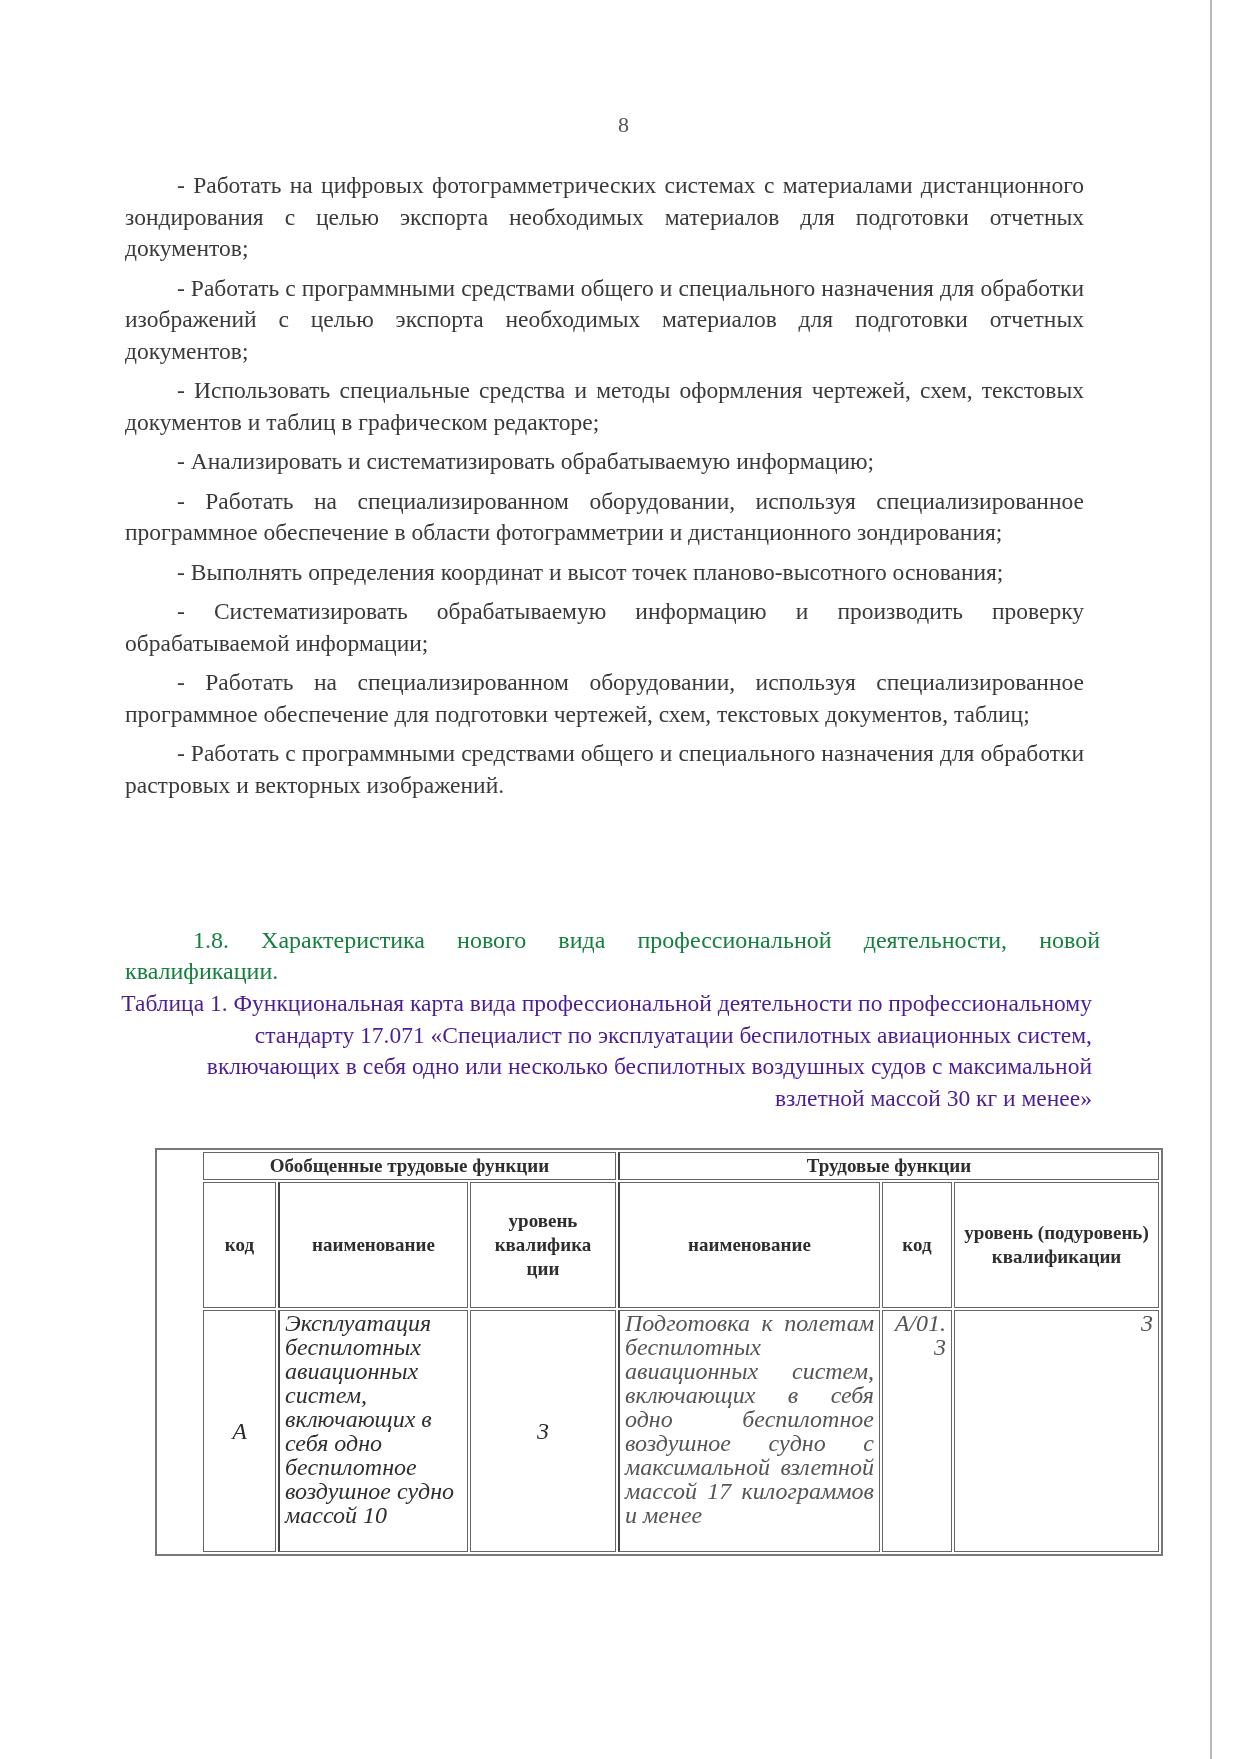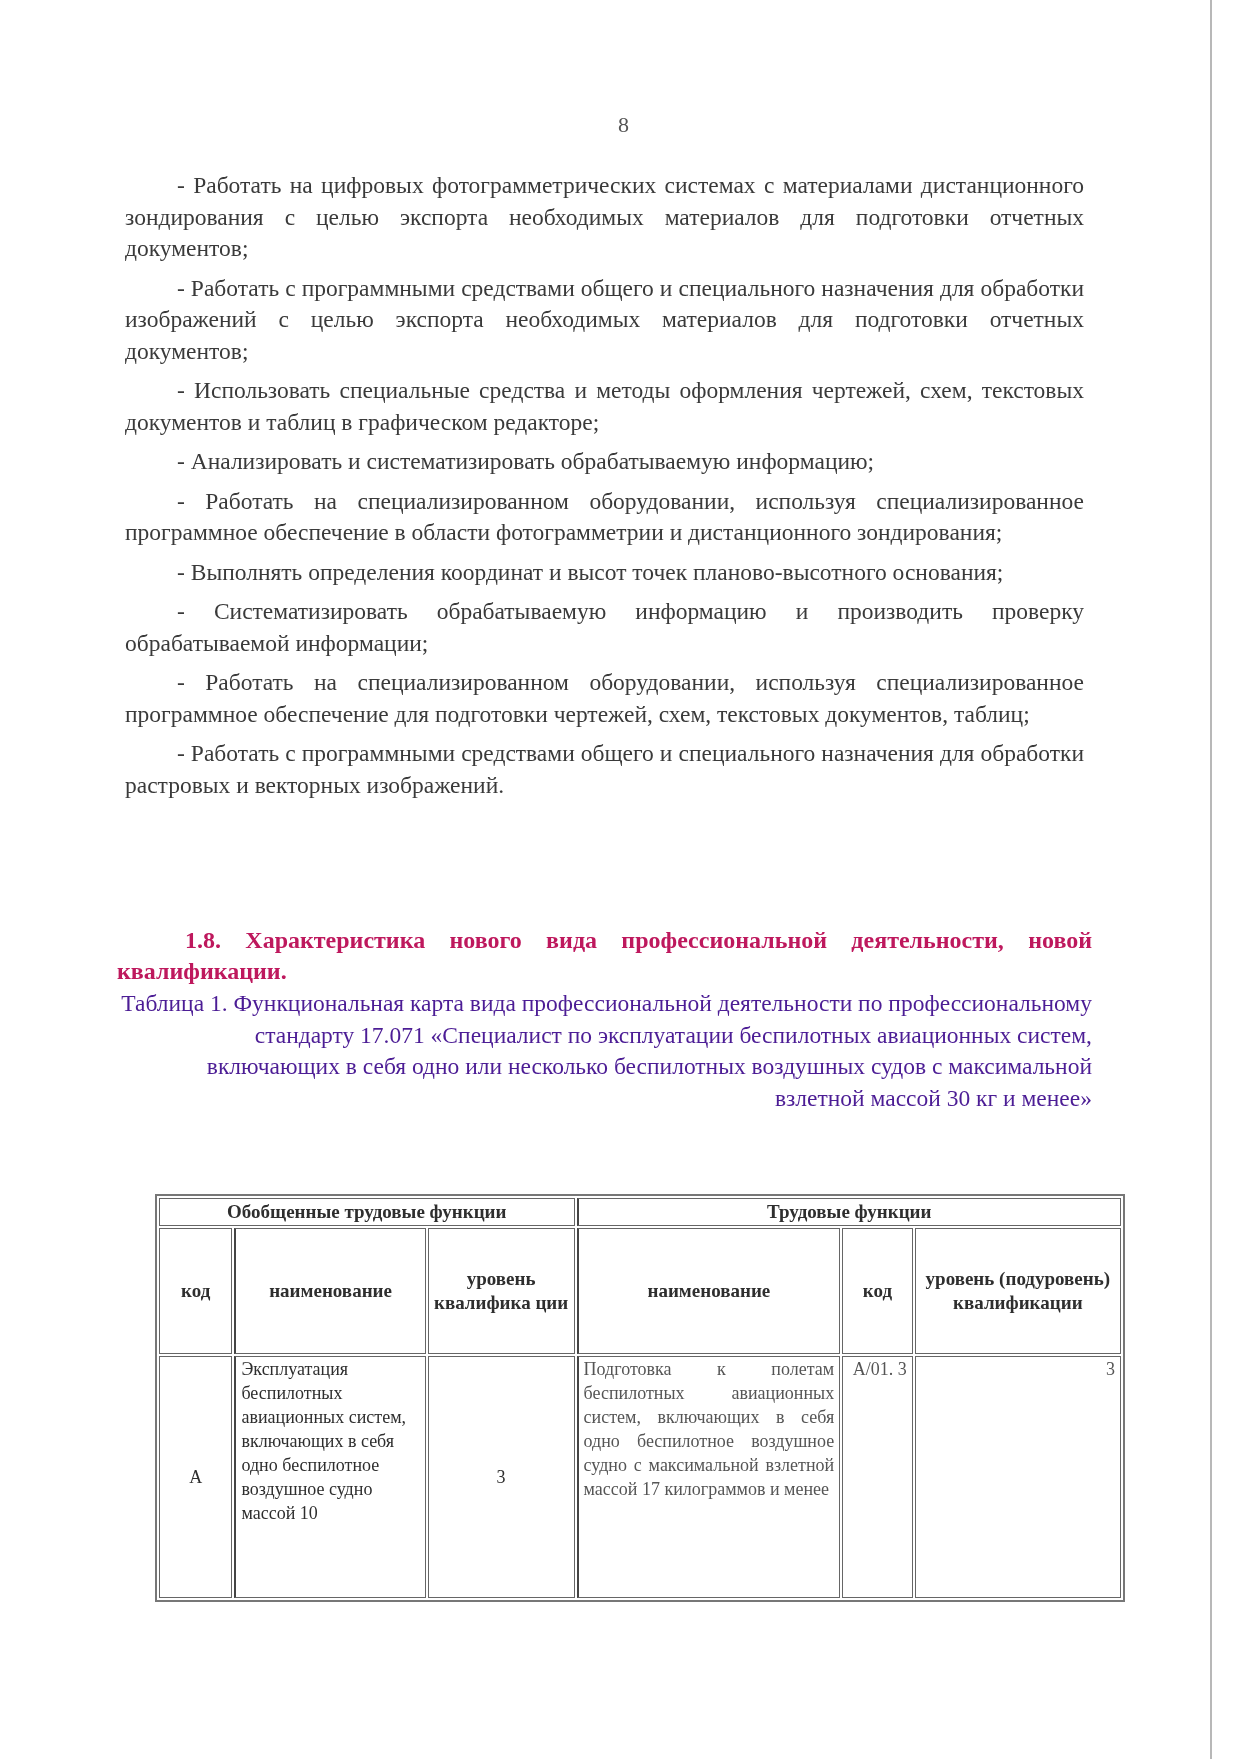--- a/index.html
+++ b/index.html
@@ -41,52 +41,53 @@
       line-height: 31.5px;
       color: #3a3a3a;
     }
     .para {
       margin: 8px;
       text-align: justify;
       text-indent: 52px;
     }
     .heading {
       position: absolute;
-      left: 117px;
+      left: 125px;
       width: 975px;
       top: 925px;
       font-size: 24px;
       line-height: 31px;
-      font-weight: bold;
+      font-weight: normal;
       text-align: justify;
       text-indent: 68px;
-      color: #be185d;
+      color: #15803d;
       margin: 0;
     }
     .caption {
       position: absolute;
       left: 117px;
       width: 975px;
       top: 988px;
       font-size: 23.5px;
       line-height: 31.5px;
       text-align: right;
       color: #4c1d95;
       margin: 0;
     }
     table.func-map {
       position: absolute;
       left: 155px;
-      top: 1194px;
+      top: 1148px;
       width: 970px;
       border-collapse: separate;
       border-spacing: 2px;
       border: 2px solid #777;
       font-family: "Liberation Serif", "DejaVu Serif", serif;
       table-layout: fixed;
+      padding-left: 44px;
     }
     table.func-map td, table.func-map th {
       border: 1.5px solid #666;
       padding: 0 5px;
       vertical-align: middle;
       color: #2e2e2e;
     }
     table.func-map th {
       font-weight: bold;
       font-size: 19px;
@@ -95,22 +96,23 @@
     }
     .group-head th {
       height: 26px;
       font-size: 20px;
     }
     .col-head th {
       height: 124px;
     }
     .body-row td {
       height: 240px;
-      font-size: 18px;
+      font-size: 24px;
       line-height: 24px;
+      font-style: italic;
     }
     .td-center {
       text-align: center;
     }
     .td-left {
       text-align: left;
       vertical-align: top !important;
     }
     .td-justify {
       text-align: justify;

